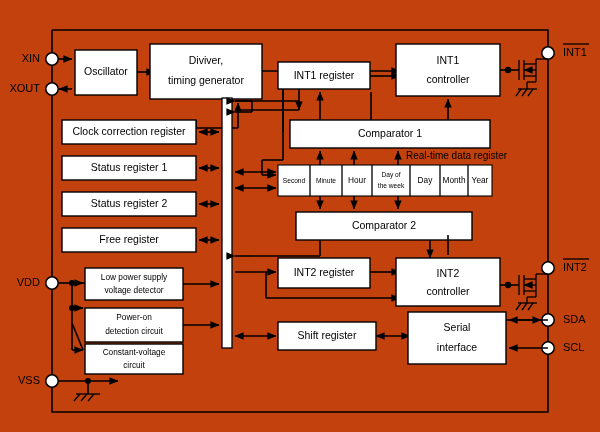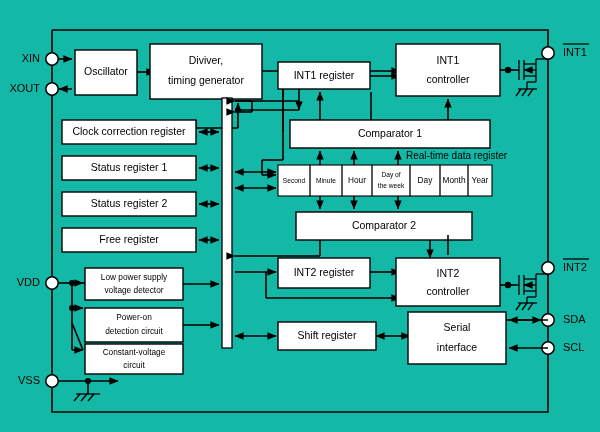--- a/index.html
+++ b/index.html
@@ -5,21 +5,21 @@
 <style>
   html, body {
     margin: 0;
     padding: 0;
     background: #ffffff;
   }
   #root {
     position: relative;
     width: 600px;
     height: 432px;
-    background: #14b8a6;
+    background: #c2410c;
     font-family: "Liberation Sans", sans-serif;
     overflow: hidden;
   }
   #diagram-svg {
     position: absolute;
     left: 0;
     top: 0;
     width: 600px;
     height: 432px;
   }

